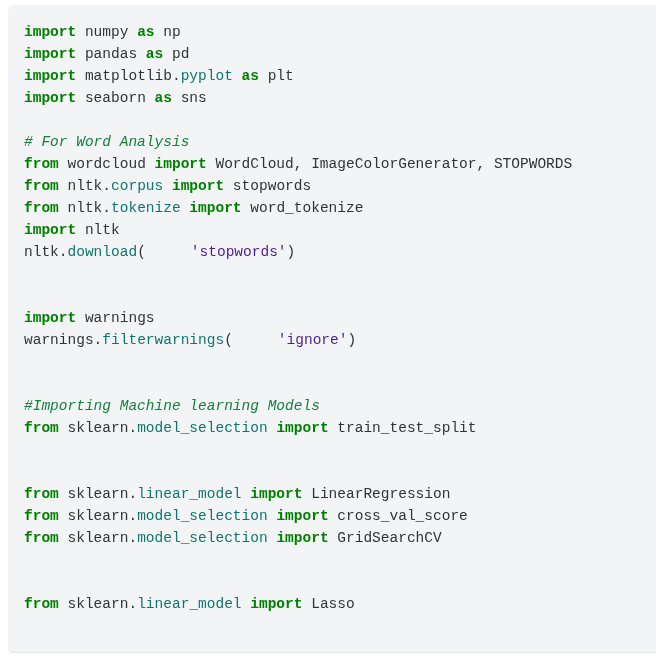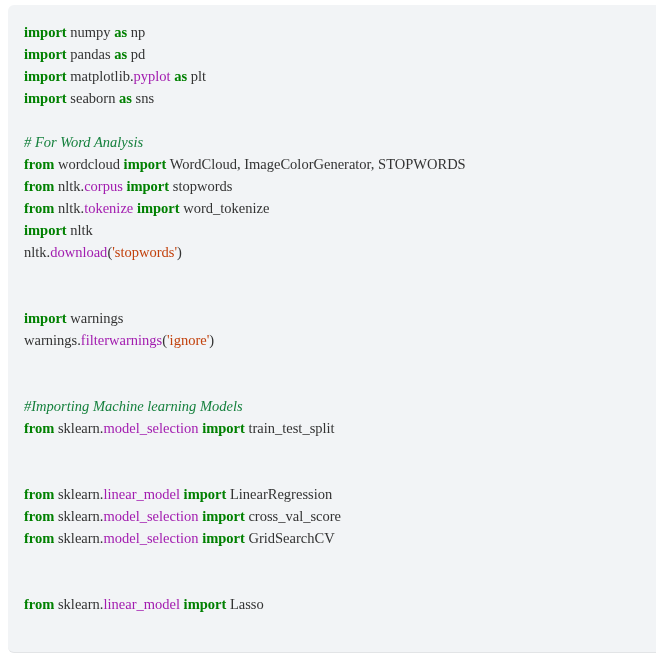--- a/index.html
+++ b/index.html
@@ -23,43 +23,44 @@
     border-top-left-radius: 6px;
     border-bottom-left-radius: 6px;
     border-bottom: 1px solid #e2e4e6;
     overflow: hidden;
   }
   #code-block {
     position: absolute;
     left: 16px;
     top: 16px;
     right: 10px;
-    font-family: Liberation Serif, serif;
+    font-family: Liberation Mono, monospace;
     font-size: 14.5px;
     line-height: 22px;
     white-space: pre;
     color: #333333;
     -webkit-font-smoothing: antialiased;
   }
   .line {
     height: 22px;
     white-space: pre;
   }
   .line.blank {
     height: 22px;
   }
   .kw {
     color: #008000;
     font-weight: bold;
   }
   .mod {
-    color: #a21caf;
+    color: #0f766e;
   }
   .str {
-    color: #c2410c;
+    color: #4c1d95;
+    margin-left: 45px;
   }
   .cmt {
     color: #15803d;
     font-style: italic;
   }
   .txt {
     color: #333333;
   }
   .punc {
     color: #333333;

